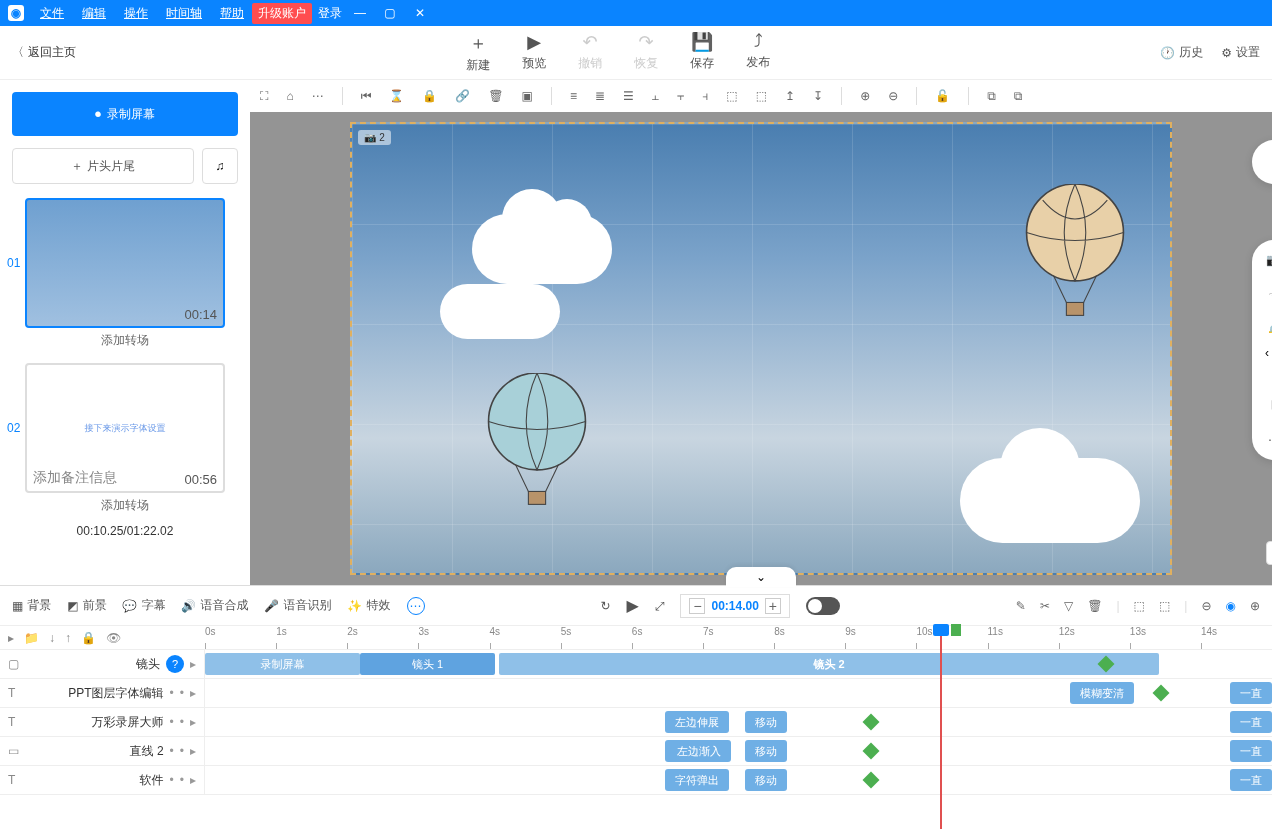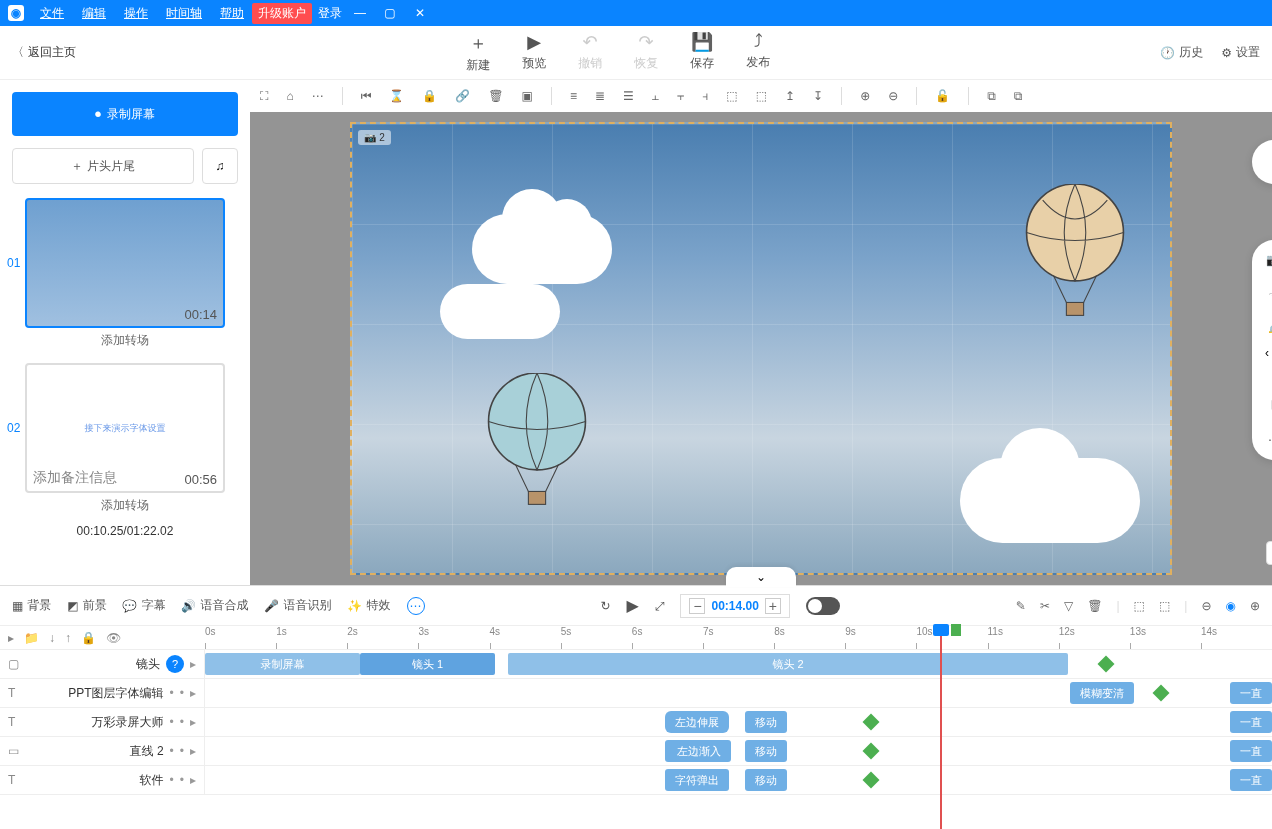--- a/index.html
+++ b/index.html
@@ -359,21 +359,21 @@
       <div class="track">
         <div class="track-label">
           <span class="ticon">▢</span>
           <span class="tname">镜头</span>
           <span class="help">?</span>
           <span class="dots">▸</span>
         </div>
         <div class="track-content">
           <div class="clip light" style="left: 0px; width: 155px;">录制屏幕</div>
           <div class="clip" style="left: 155px; width: 135px;">镜头 1</div>
-          <div class="clip light" style="left: 303px; width: 560px;">镜头 2</div>
+          <div class="clip light" style="left: 294px; width: 660px; font-weight: bold;">镜头 2</div>
           <div class="diamond" style="left: 895px;"></div>
         </div>
       </div>
       <div class="track">
         <div class="track-label">
           <span class="ticon">T</span>
           <span class="tname">PPT图层字体编辑</span>
           <span class="dots">•</span>
           <span class="dots">•</span>
           <span class="dots">▸</span>
@@ -386,21 +386,21 @@
       </div>
       <div class="track">
         <div class="track-label">
           <span class="ticon">T</span>
           <span class="tname">万彩录屏大师</span>
           <span class="dots">•</span>
           <span class="dots">•</span>
           <span class="dots">▸</span>
         </div>
         <div class="track-content">
-          <div class="tag" style="left: 460px; border-radius: 6px;">左边伸展</div>
+          <div class="tag" style="left: 460px;">左边伸展</div>
           <div class="tag" style="left: 540px;">移动</div>
           <div class="tag end">一直</div>
           <div class="diamond" style="left: 660px;"></div>
         </div>
       </div>
       <div class="track">
         <div class="track-label">
           <span class="ticon">▭</span>
           <span class="tname">直线 2</span>
           <span class="dots">•</span>

